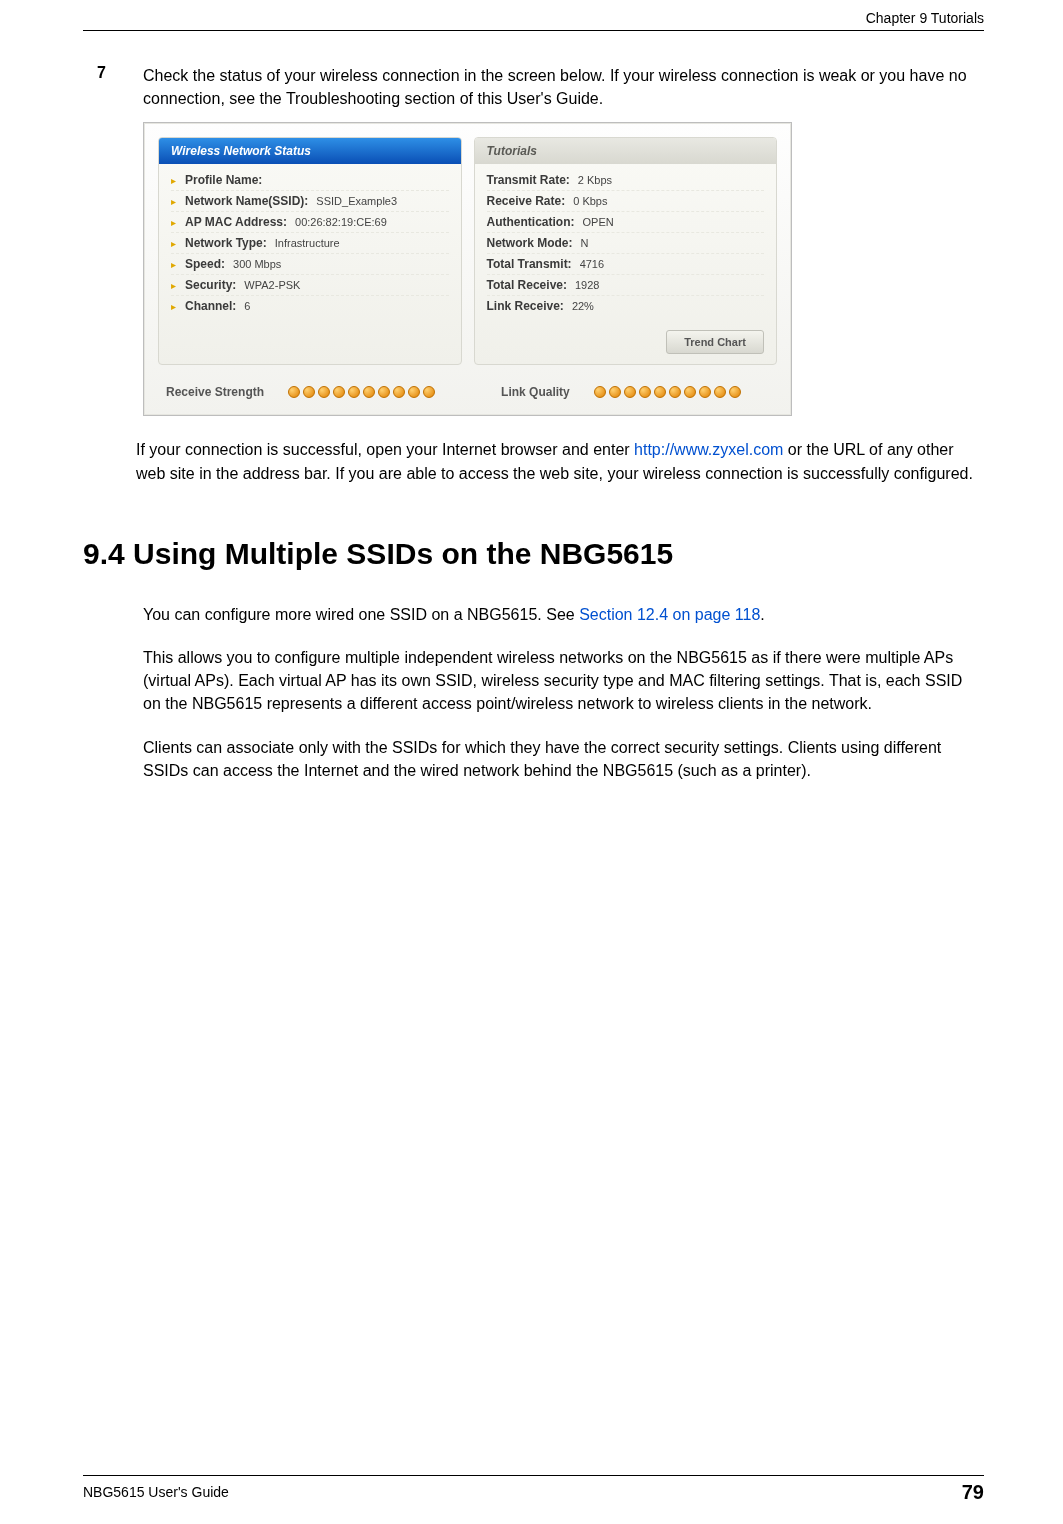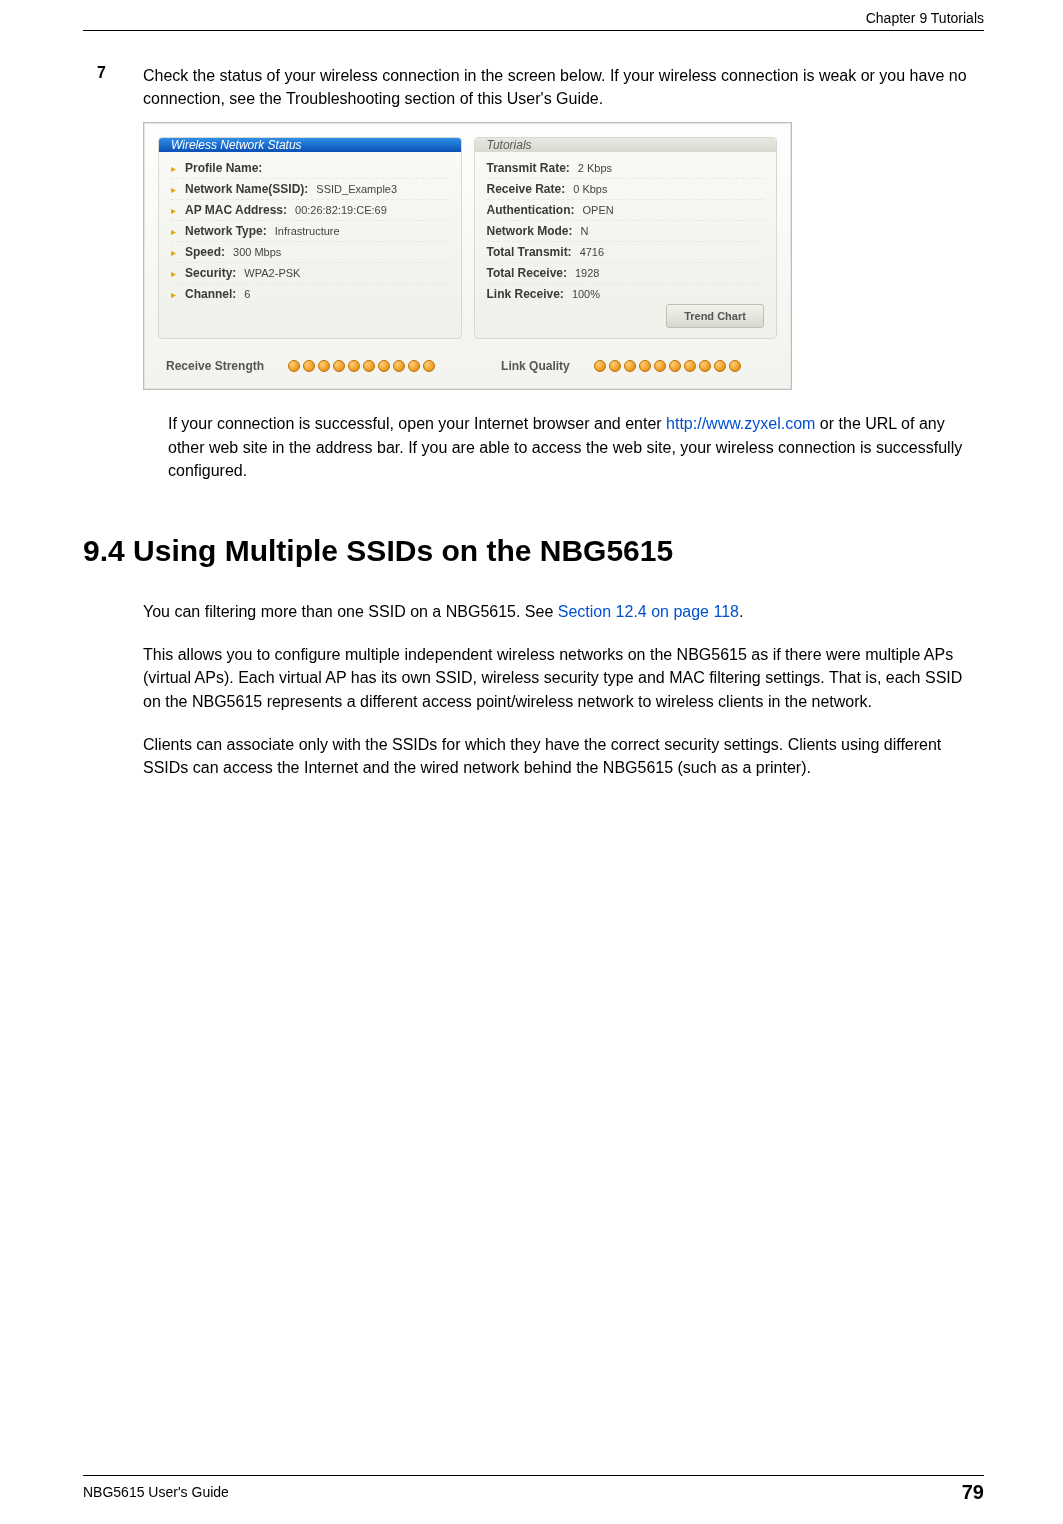--- a/index.html
+++ b/index.html
@@ -71,26 +71,26 @@
     gap: 12px;
   }
   .panel {
     flex: 1;
     background: linear-gradient(#fafaf6,#f0f0ea);
     border: 1px solid #d8d8d0;
     border-radius: 4px;
     overflow: hidden;
   }
   .panel-header {
-    height: 14px;
+    height: 26px;
     display: flex;
     align-items: center;
     padding: 0 12px;
     font-size: 12px;
-    font-weight: normal;
+    font-weight: bold;
   }
   .panel-header.blue {
     background: linear-gradient(#2e8fe6,#0a4fb5);
     color: #fff;
     font-style: italic;
   }
   .panel-header.gray {
     background: linear-gradient(#e8e8e2,#d8d8d0);
     color: #5a5a55;
     font-style: italic;
@@ -117,21 +117,21 @@
     font-weight: bold;
     color: #3a3a3a;
     margin-right: 8px;
     white-space: nowrap;
   }
   .row-value {
     color: #444;
     font-size: 11px;
   }
   .trend-btn {
-    margin-top: 0;
+    margin-top: 14px;
     margin-left: auto;
     width: 96px;
     height: 22px;
     background: linear-gradient(#f4f4ee,#d8d8d0);
     border: 1px solid #c0c0b8;
     border-radius: 3px;
     font-size: 11px;
     font-weight: bold;
     color: #555;
     display: flex;
@@ -157,21 +157,21 @@
   }
   .dot {
     width: 10px;
     height: 10px;
     border-radius: 50%;
     background: radial-gradient(circle at 30% 30%, #ffd070, #e08000);
     border: 1px solid #c07000;
   }
 
   .after-text {
-    margin-left: 85px;
+    margin-left: 53px;
     margin-top: 22px;
     font-size: 16px;
     line-height: 1.45;
   }
   .link { color: #0050d0; }
 
   h2.section-title {
     font-family: Arial, sans-serif;
     font-weight: bold;
     font-size: 30px;
@@ -288,21 +288,21 @@
                 <div class="row">
                   <span class="row-label">Total Transmit:</span>
                   <span class="row-value">4716</span>
                 </div>
                 <div class="row">
                   <span class="row-label">Total Receive:</span>
                   <span class="row-value">1928</span>
                 </div>
                 <div class="row">
                   <span class="row-label">Link Receive:</span>
-                  <span class="row-value">100%</span>
+                  <span class="row-value">22%</span>
                 </div>
               </div>
             <div class="trend-btn">Trend Chart</div>
           </div>
         </div>
       </div>
       <div class="ss-bottom">
         <span class="meter-label">Receive Strength</span>
         <span class="dots" id="signal-dots">
             <span class="dot"></span>
@@ -333,21 +333,21 @@
       </div>
     </div>
 
     <div class="after-text">
       <span>If your connection is successful, open your Internet browser and enter </span><span class="link">http://www.zyxel.com</span><span> or the URL of any other web site in the address bar. If you are able to access the web site, your wireless connection is successfully configured.</span>
     </div>
 
     <h2 class="section-title">9.4  Using Multiple SSIDs on the NBG5615</h2>
 
     <div class="body-para">
-      <span>You can filtering more than one SSID on a NBG5615. See </span><span class="link">Section 12.4 on page 118</span><span>.</span>
+      <span>You can configure more wired one SSID on a NBG5615. See </span><span class="link">Section 12.4 on page 118</span><span>.</span>
     </div>
     <div class="body-para">This allows you to configure multiple independent wireless networks on the NBG5615 as if there were multiple APs (virtual APs). Each virtual AP has its own SSID, wireless security type and MAC filtering settings. That is, each SSID on the NBG5615 represents a different access point/wireless network to wireless clients in the network.</div>
     <div class="body-para">Clients can associate only with the SSIDs for which they have the correct security settings. Clients using different SSIDs can access the Internet and the wired network behind the NBG5615 (such as a printer).</div>
 
   </div>
 
   <div class="footer-rule"></div>
   <div class="footer-left">NBG5615 User's Guide</div>
   <div class="footer-right">79</div>
 </div>

